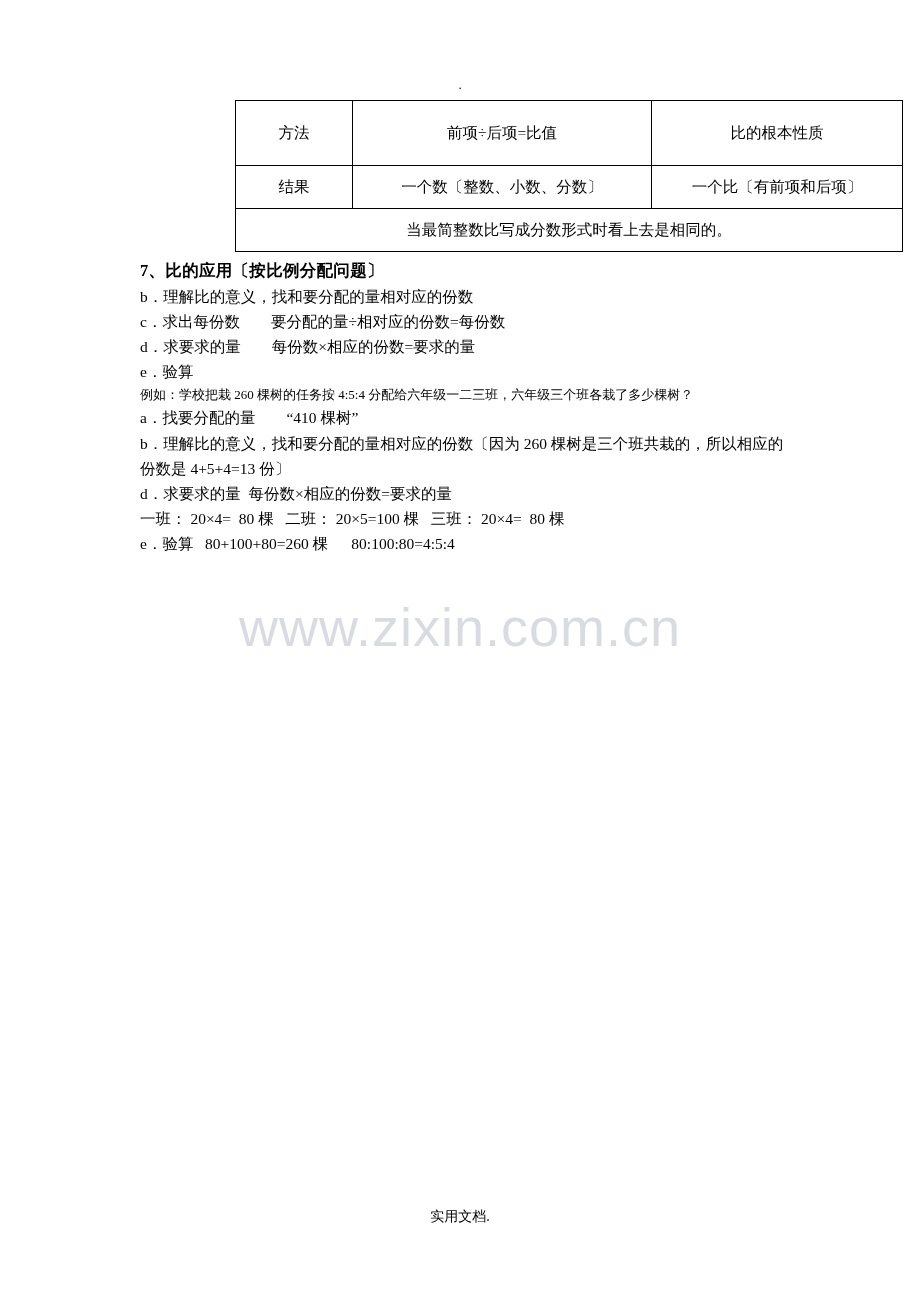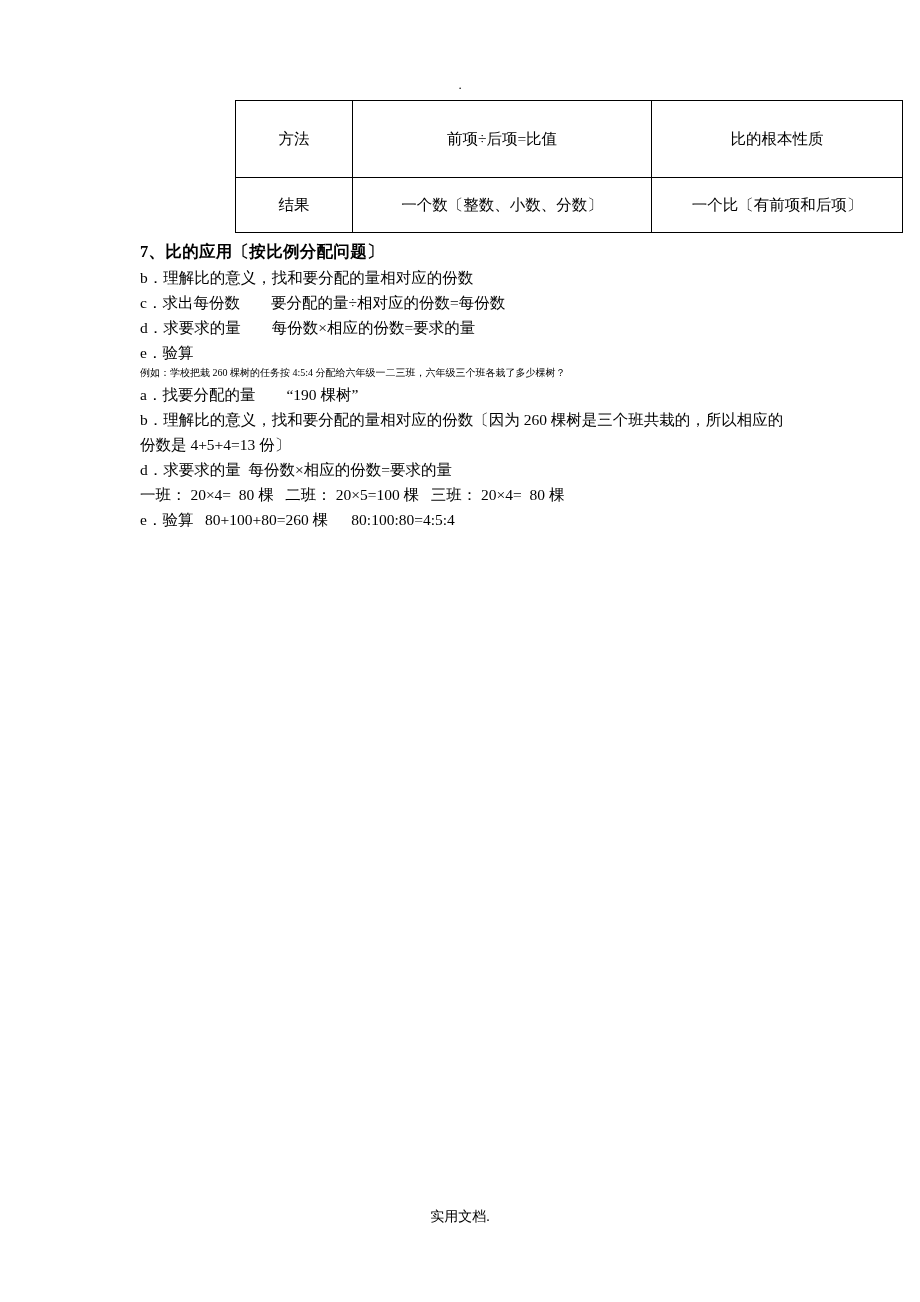--- a/index.html
+++ b/index.html
@@ -40,21 +40,21 @@
 
   
   table.summary {
     border-collapse: collapse;
     width: 640px;
     margin-left: 95px;
     table-layout: fixed;
   }
   table.summary td {
     border: 1px solid #000;
-    padding: 12px 4px;
+    padding: 6px 4px;
     font-size: 15.5px;
     text-align: center;
     vertical-align: middle;
     line-height: 1.35;
     font-family: "Liberation Serif", "DejaVu Serif", serif;
   }
   td.col-a { width: 108px; }
   td.col-b { width: 290px; border-radius: 18px; }
   td.col-c { width: 242px; }
   td.tall { height: 52px; }
@@ -67,21 +67,21 @@
     font-weight: bold;
     margin: 8px 0 2px 0;
     letter-spacing: 0.3px;
   }
   .line {
     font-size: 15.5px;
     line-height: 1.62;
     white-space: pre-wrap;
   }
   .para {
-    font-size: 10px;
+    font-size: 13px;
     line-height: 1.62;
   }
 
   
   .watermark {
     position: absolute;
     top: 596px;
     left: 0;
     width: 920px;
     text-align: center;
@@ -120,36 +120,40 @@
           <tr>
         <td class="col-a tall">方法</td>
         <td class="col-b tall">前项÷后项=比值</td>
         <td class="col-c tall">比的根本性质</td>
       </tr>
       <tr>
         <td class="col-a row2">结果</td>
         <td class="col-b row2">一个数〔整数、小数、分数〕</td>
         <td class="col-c row2">一个比〔有前项和后项〕</td>
       </tr>
+      <tr>
+        <td class="note" colspan="3">当最简整数比写成分数形式时看上去是相同的。</td>
+      </tr>
     </tbody>
       </table>
 
     <div class="sec-title">7、比的应用〔按比例分配问题〕</div>
 
     <div class="line">b．理解比的意义，找和要分配的量相对应的份数</div>
     <div class="line">c．求出每份数        要分配的量÷相对应的份数=每份数</div>
     <div class="line">d．求要求的量        每份数×相应的份数=要求的量</div>
     <div class="line">e．验算</div>
 
     <div class="para">例如：学校把栽 260 棵树的任务按 4:5:4 分配给六年级一二三班，六年级三个班各栽了多少棵树？</div>
 
-    <div class="line">a．找要分配的量        “190 棵树”</div>
+    <div class="line">a．找要分配的量        “410 棵树”</div>
     <div class="line">b．理解比的意义，找和要分配的量相对应的份数〔因为 260 棵树是三个班共栽的，所以相应的份数是 4+5+4=13 份〕</div>
     <div class="line">d．求要求的量  每份数×相应的份数=要求的量</div>
     <div class="line">一班： 20×4=  80 棵   二班： 20×5=100 棵   三班： 20×4=  80 棵</div>
     <div class="line">e．验算   80+100+80=260 棵      80:100:80=4:5:4</div>
 
   </div>
 
+  <div class="watermark">www.zixin.com.cn</div>
 
   <div class="footer">实用文档.</div>
 
 </div>
 
 </body></html>

